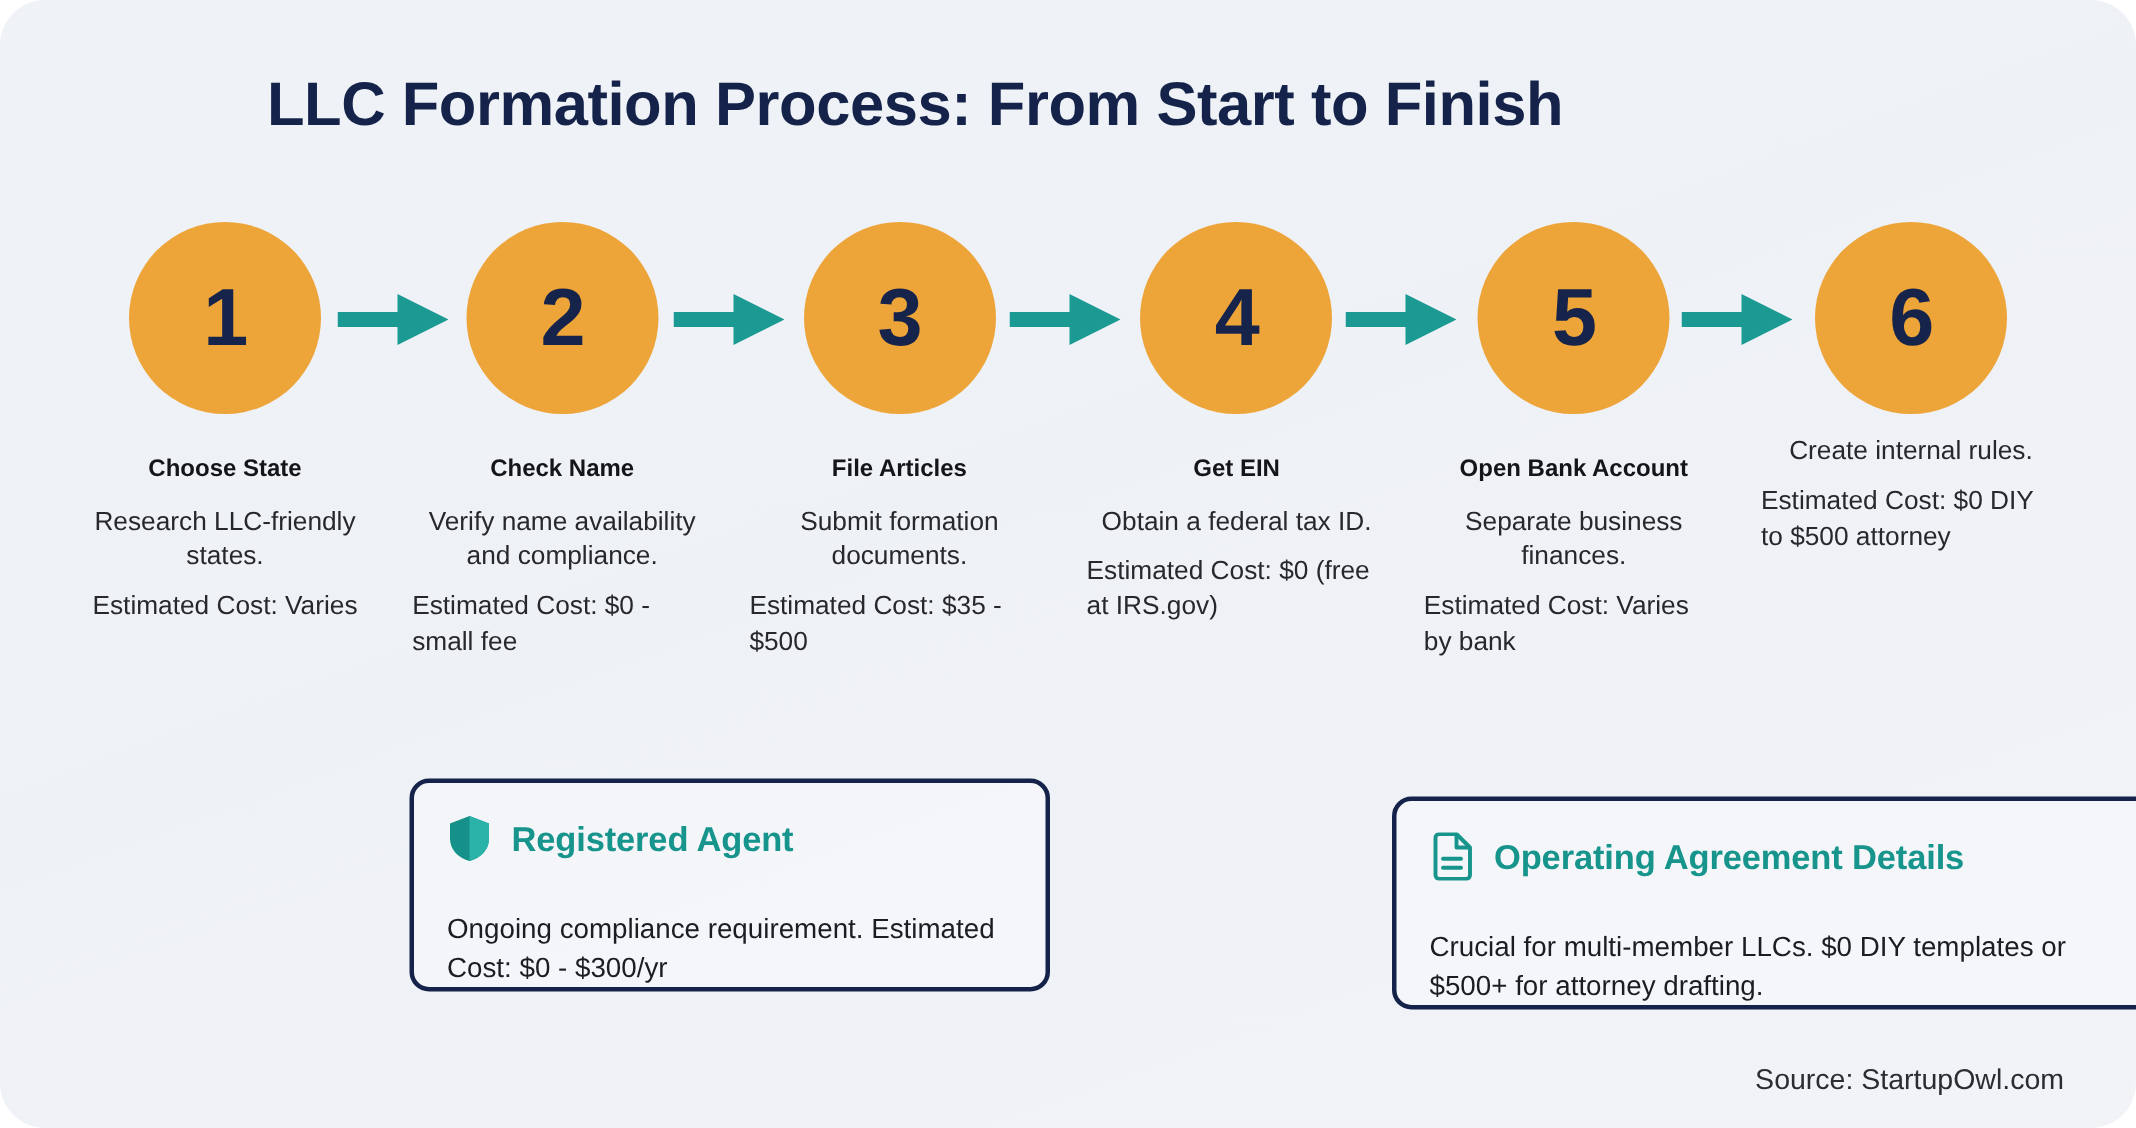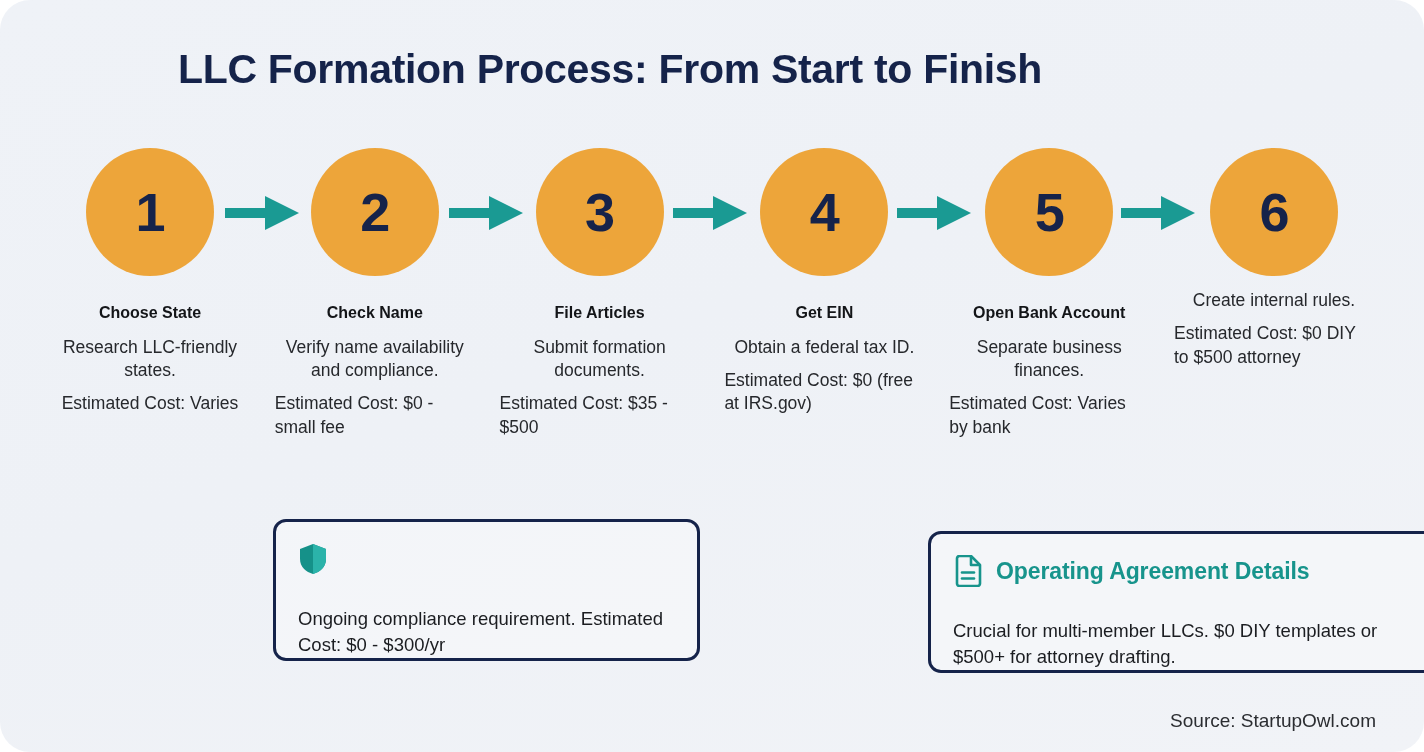--- a/index.html
+++ b/index.html
@@ -261,20 +261,21 @@
   <svg class="arrow" style="left:1121px;" viewBox="0 0 74 34">
       <path d="M0 12 L40 12 L40 0 L74 17 L40 34 L40 22 L0 22 Z" fill="#1a9a93"></path>
     </svg>
 
   <div class="callout" id="callout-left">
     <div class="callout-head">
       <svg class="callout-icon" viewBox="0 0 30 32">
         <path d="M15 1 L28 6 L28 16 C28 24 22 29 15 31 C8 29 2 24 2 16 L2 6 Z" fill="#159189"></path>
         <path d="M15 1 L28 6 L28 16 C28 24 22 29 15 31 Z" fill="#2bb3aa"></path>
       </svg>
+      <span class="callout-title">Registered Agent</span>
     </div>
     <div class="callout-body">Ongoing compliance requirement. Estimated Cost: $0 - $300/yr</div>
   </div>
 
   <div class="callout" id="callout-right">
     <div class="callout-head">
       <svg class="callout-icon" viewBox="0 0 30 32">
         <path d="M4 3.5 A2.5 2.5 0 0 1 6.5 1 L18 1 L27 10 L27 28.5 A2.5 2.5 0 0 1 24.5 31 L6.5 31 A2.5 2.5 0 0 1 4 28.5 Z" fill="none" stroke="#17948c" stroke-width="2.6" stroke-linejoin="round"></path>
         <path d="M18 1 L18 10 L27 10" fill="none" stroke="#17948c" stroke-width="2.6" stroke-linejoin="round"></path>
         <line x1="9" y1="17.5" x2="21" y2="17.5" stroke="#17948c" stroke-width="2.6" stroke-linecap="round"></line>

